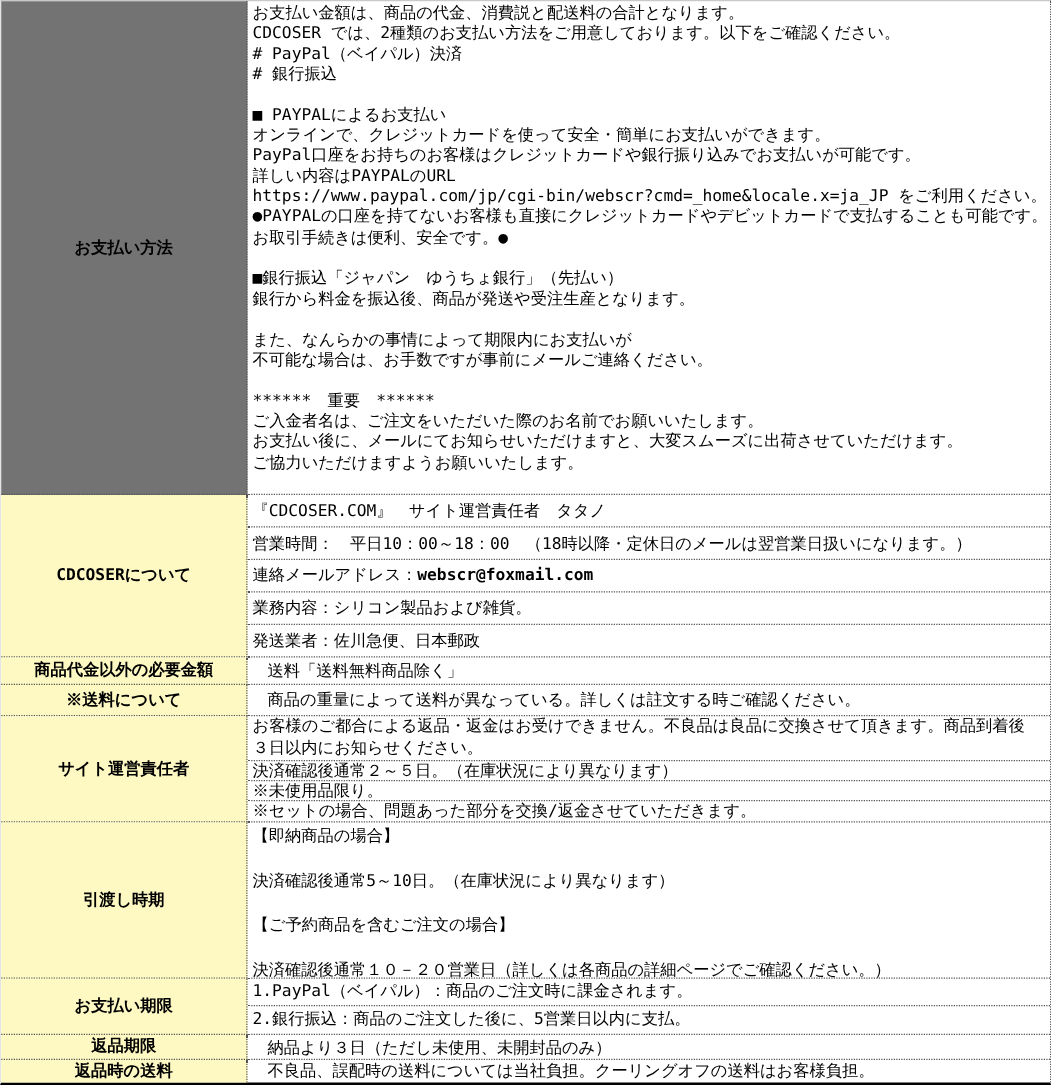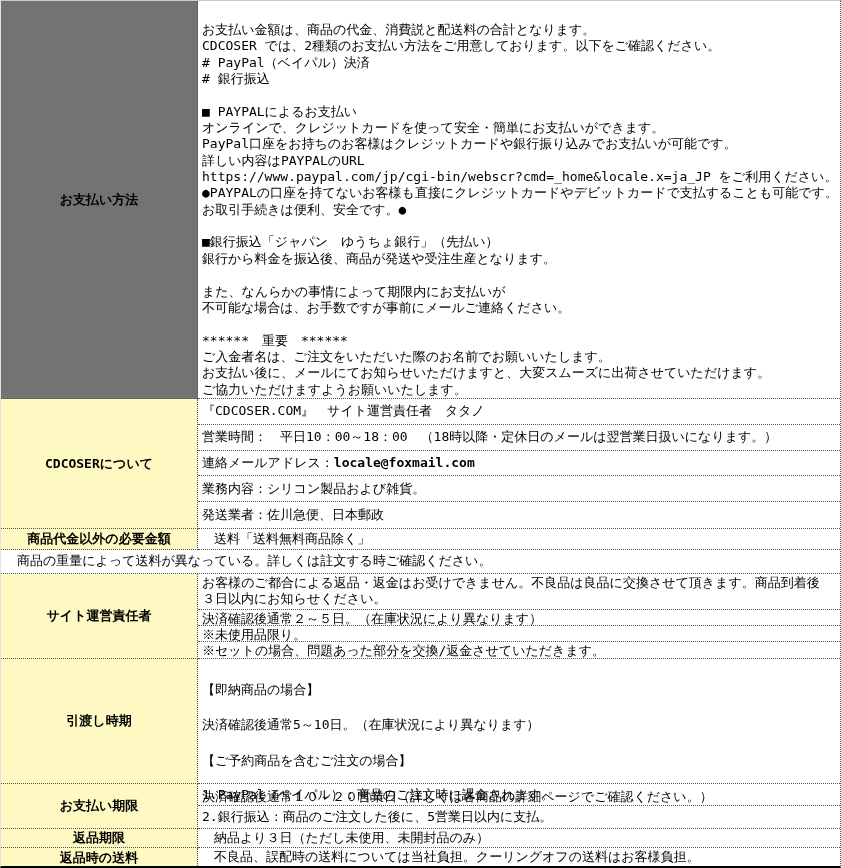--- a/index.html
+++ b/index.html
@@ -28,21 +28,21 @@
     line-height:15px;
     padding:0 6px;
   }
   .th-white{background:#737373;}
   .td{
     flex:1;box-sizing:border-box;min-width:0;
     display:flex;flex-direction:column;
     border-bottom:1px dotted #555;
   }
   .pre{white-space:pre-wrap;word-break:break-all;}
-  .content{padding:2px 2px 0 4px;line-height:16.3px;margin-top:19px;}
+  .content{padding:2px 2px 0 4px;line-height:16.3px;}
   .subs .sub{
     box-sizing:border-box;
     border-bottom:1px dotted #555;
     padding:0 17px 0 4px;
     display:flex;align-items:center;
     white-space:pre-wrap;
   }
   .subs .sub:last-child{border-bottom:none;}
   .bold{font-weight:bold;}
   
@@ -94,34 +94,35 @@
 お支払い後に、メールにてお知らせいただけますと、大変スムーズに出荷させていただけます。
 ご協力いただけますようお願いいたします。</div>
     </div>
   </div>
 
   <div class="row r2">
     <div class="th">CDCOSERについて</div>
     <div class="td subs">
       <div class="sub">『CDCOSER.COM』　サイト運営責任者　タタノ</div>
       <div class="sub">営業時間：　平日10：00～18：00　（18時以降・定休日のメールは翌営業日扱いになります。）</div>
-      <div class="sub"><span>連絡メールアドレス：</span><span class="bold">locale@foxmail.com</span></div>
+      <div class="sub"><span>連絡メールアドレス：</span><span class="bold">webscr@foxmail.com</span></div>
       <div class="sub">業務内容：シリコン製品および雑貨。</div>
       <div class="sub">発送業者：佐川急便、日本郵政</div>
     </div>
   </div>
 
   <div class="row r3">
     <div class="th">商品代金以外の必要金額</div>
     <div class="td">
       <div class="single" style="flex:1">送料「送料無料商品除く」</div>
     </div>
   </div>
 
   <div class="row r4">
+    <div class="th">※送料について</div>
     <div class="td">
       <div class="single" style="flex:1">商品の重量によって送料が異なっている。詳しくは註文する時ご確認ください。</div>
     </div>
   </div>
 
   <div class="row r5">
     <div class="th">サイト運営責任者</div>
     <div class="td subs">
       <div class="sub s1">お客様のご都合による返品・返金はお受けできません。不良品は良品に交換させて頂きます。商品到着後３日以内にお知らせください。</div>
       <div class="sub s2">決済確認後通常２～５日。（在庫状況により異なります）</div>

